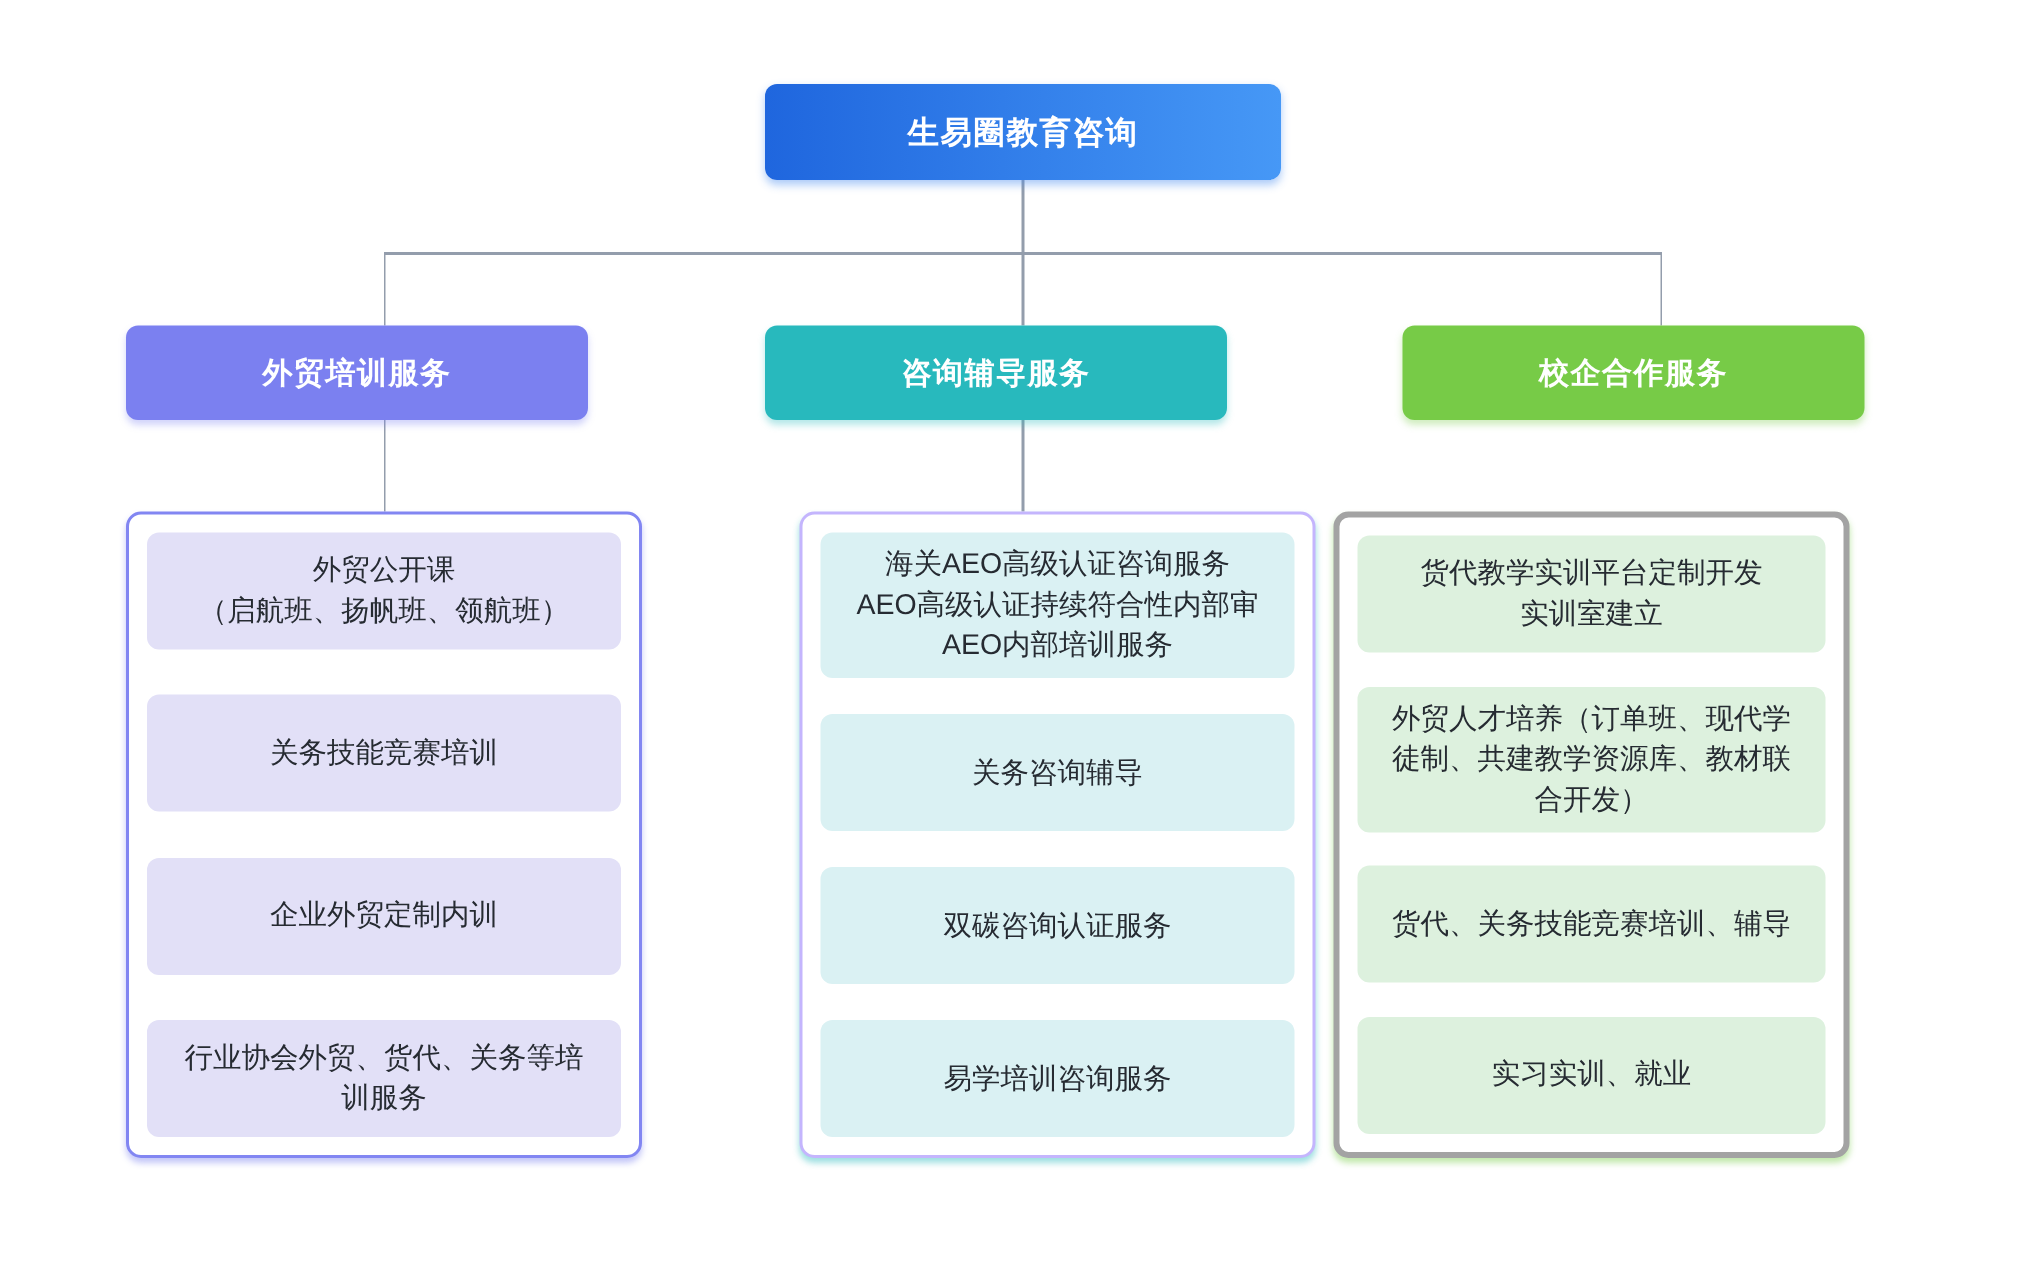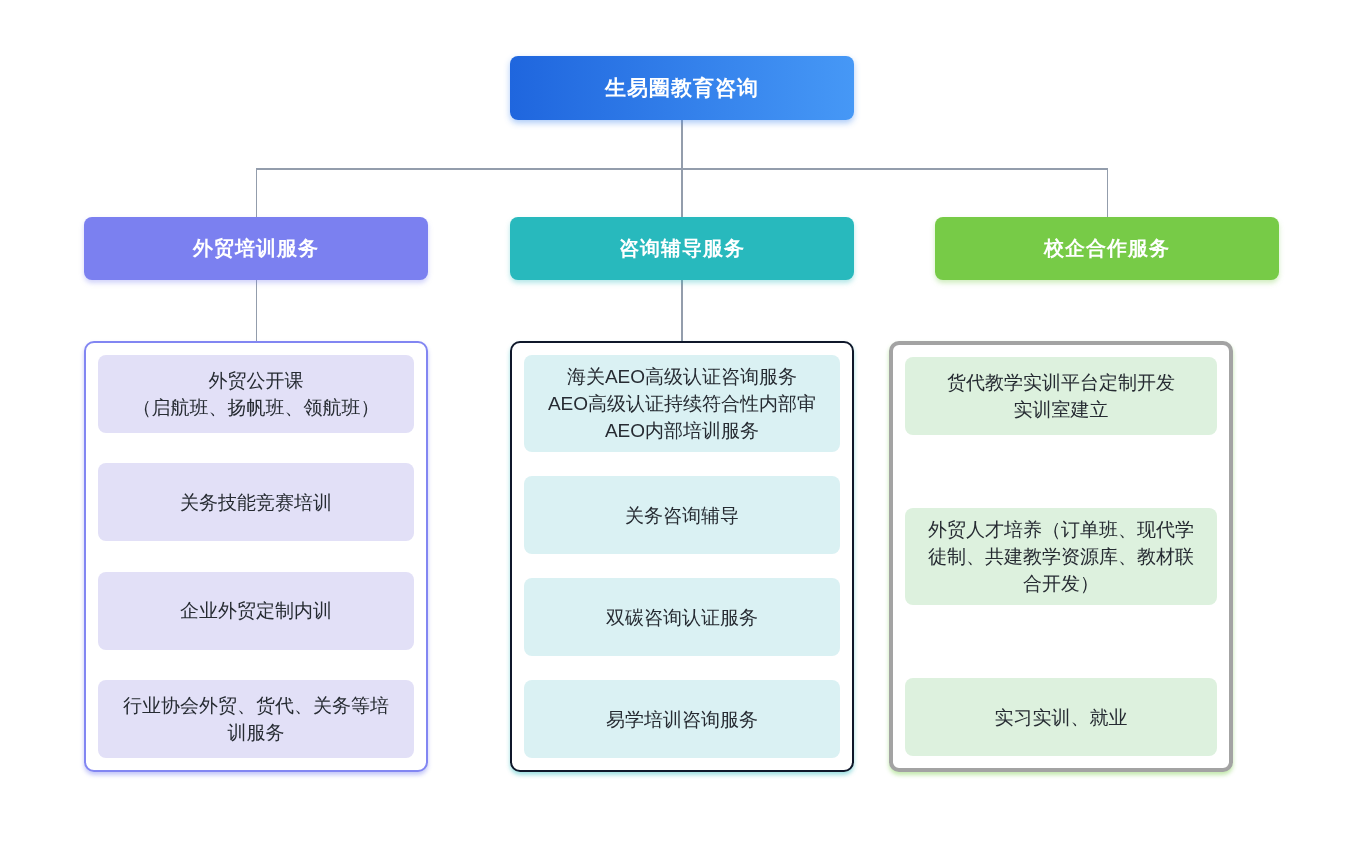--- a/index.html
+++ b/index.html
@@ -17,35 +17,35 @@
   }
   .root-node {
     left: 510px; top: 56px; width: 344px; height: 64px;
     border-radius: 8px;
     background: linear-gradient(90deg, #1f66de, #4698f6);
     color: #ffffff; font-size: 21px; font-weight: bold;
     box-shadow: 0 3px 6px rgba(70,140,240,.45);
     letter-spacing: 1px;
   }
   .branch-header {
-    top: 217px; width: 344px; height: 63px;
+    top: 217px; width: 308px; height: 63px;
     border-radius: 8px; color: #ffffff; font-size: 20px; font-weight: bold;
     letter-spacing: 1px;
   }
   .bh-0 { left: 84px;  background: #7b80f0; box-shadow: 0 3px 5px rgba(123,128,240,.35); }
   .bh-1 { left: 510px; background: #28b9bd; box-shadow: 0 3px 5px rgba(40,185,189,.35); }
   .bh-2 { left: 935px; background: #77cb47; box-shadow: 0 3px 5px rgba(119,203,71,.35); }
 
   .branch-box {
     position: absolute; top: 341px; width: 344px; height: 431px;
     border-radius: 10px; background: #ffffff; box-sizing: border-box;
     padding: 12px; display: flex; flex-direction: column; justify-content: space-between;
   }
   .bb-0 { left: 84px;  border: 2px solid #8286f2; box-shadow: 0 3px 4px rgba(123,128,240,.45); }
-  .bb-1 { left: 510px; border: 2px solid #0f172a; box-shadow: 0 3px 4px rgba(40,185,189,.45); }
+  .bb-1 { left: 533px; border: 2px solid #c4b5fd; box-shadow: 0 3px 4px rgba(40,185,189,.45); }
   .bb-2 { left: 889px; border: 4px solid #a3a3a3; box-shadow: 0 3px 4px rgba(119,203,71,.45); }
 
   .leaf {
     border-radius: 8px; min-height: 78px;
     display: flex; align-items: center; justify-content: center;
     text-align: center; font-size: 19px; line-height: 27px; color: #262b32;
     white-space: pre-line; padding: 8px 10px; box-sizing: border-box;
   }
   .bb-0 .leaf { background: #e2e0f7; }
   .bb-1 .leaf { background: #daf1f3; }
@@ -91,16 +91,17 @@
     <div class="leaf">双碳咨询认证服务</div>
     <div class="leaf">易学培训咨询服务</div>
   </div>
 
   <div class="branch-box bb-2">
     <div class="leaf">货代教学实训平台定制开发
 实训室建立</div>
     <div class="leaf">外贸人才培养（订单班、现代学
 徒制、共建教学资源库、教材联
 合开发）</div>
+    <div class="leaf">货代、关务技能竞赛培训、辅导</div>
     <div class="leaf">实习实训、就业</div>
   </div>
 
 </div>
 
 </body></html>

